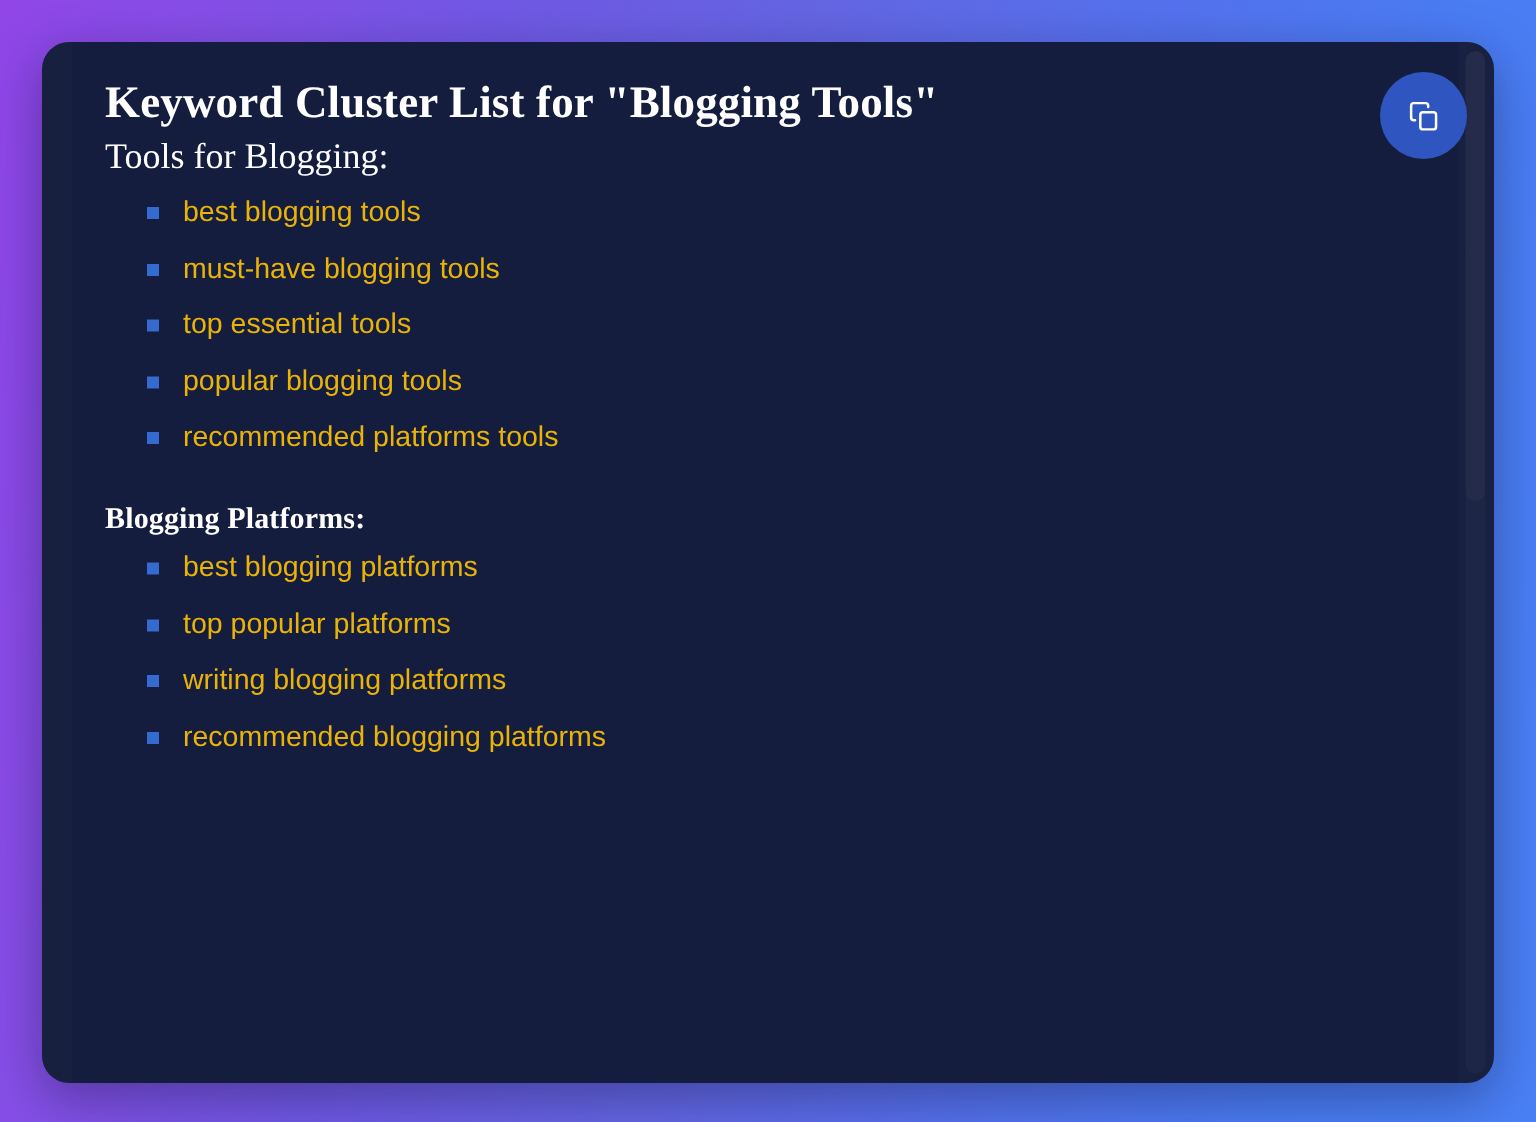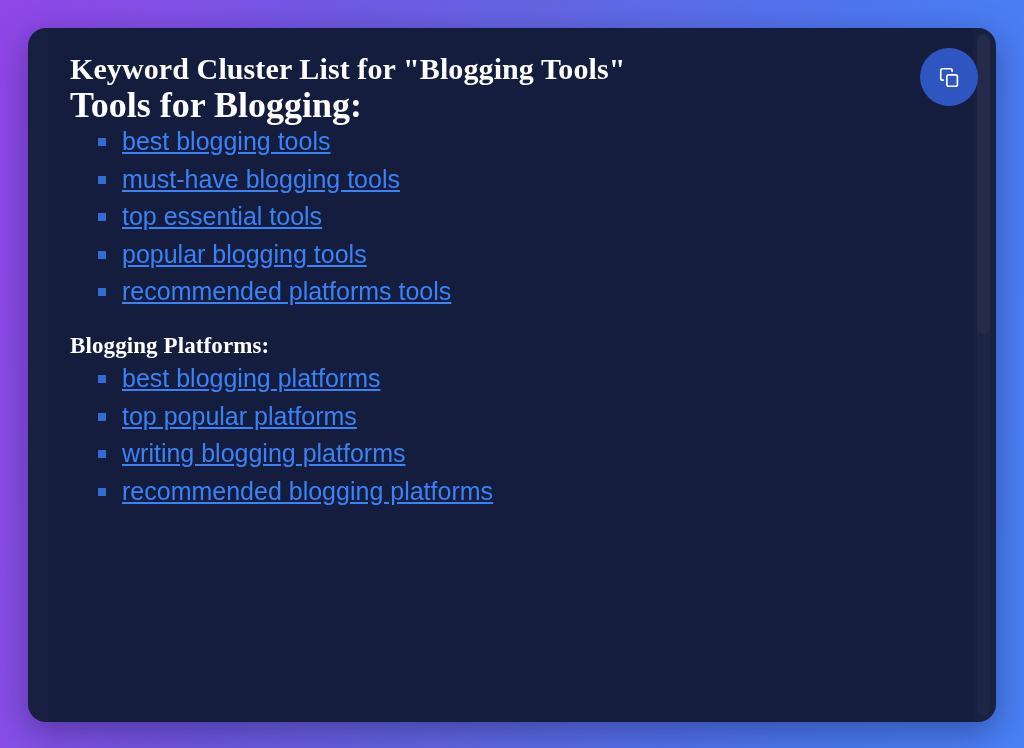--- a/index.html
+++ b/index.html
@@ -90,48 +90,47 @@
     letter-spacing: 0.1px;
   }
   .doc-title {
     font-size: 30px;
     line-height: 37px;
     margin: 0;
     max-width: 800px;
   }
   .doc-subtitle {
     font-family: "Liberation Serif", "DejaVu Serif", serif;
-    font-weight: 700;
-    font-size: 36px;
+    font-weight: 400;
+    font-size: 24px;
     line-height: 37px;
     color: #ffffff;
     margin: 0 0 6px 0;
   }
   .section-heading {
-    font-size: 23px;
+    font-size: 20px;
     line-height: 34px;
     margin: 0 0 4px 0;
   }
   .section-block { margin-top: 26px; }
   .section-block.first { margin-top: 0; }
 
   ul.kw-list {
     list-style: none;
     margin: 0;
     padding: 0 0 0 28px;
   }
   ul.kw-list li {
     position: relative;
-    font-size: 25px;
+    font-size: 19px;
     line-height: 23px;
-    color: #3b82f6;
+    color: #eab308;
     padding: 0 0 0 24px;
     margin: 0 0 14.5px 0;
     font-weight: 400;
-    text-decoration: underline;
   }
   ul.kw-list li:last-child { margin-bottom: 0; }
   ul.kw-list li .bullet {
     position: absolute;
     left: 0;
     top: 8px;
     width: 8px;
     height: 8px;
     background: #356ad0;
     display: block;

